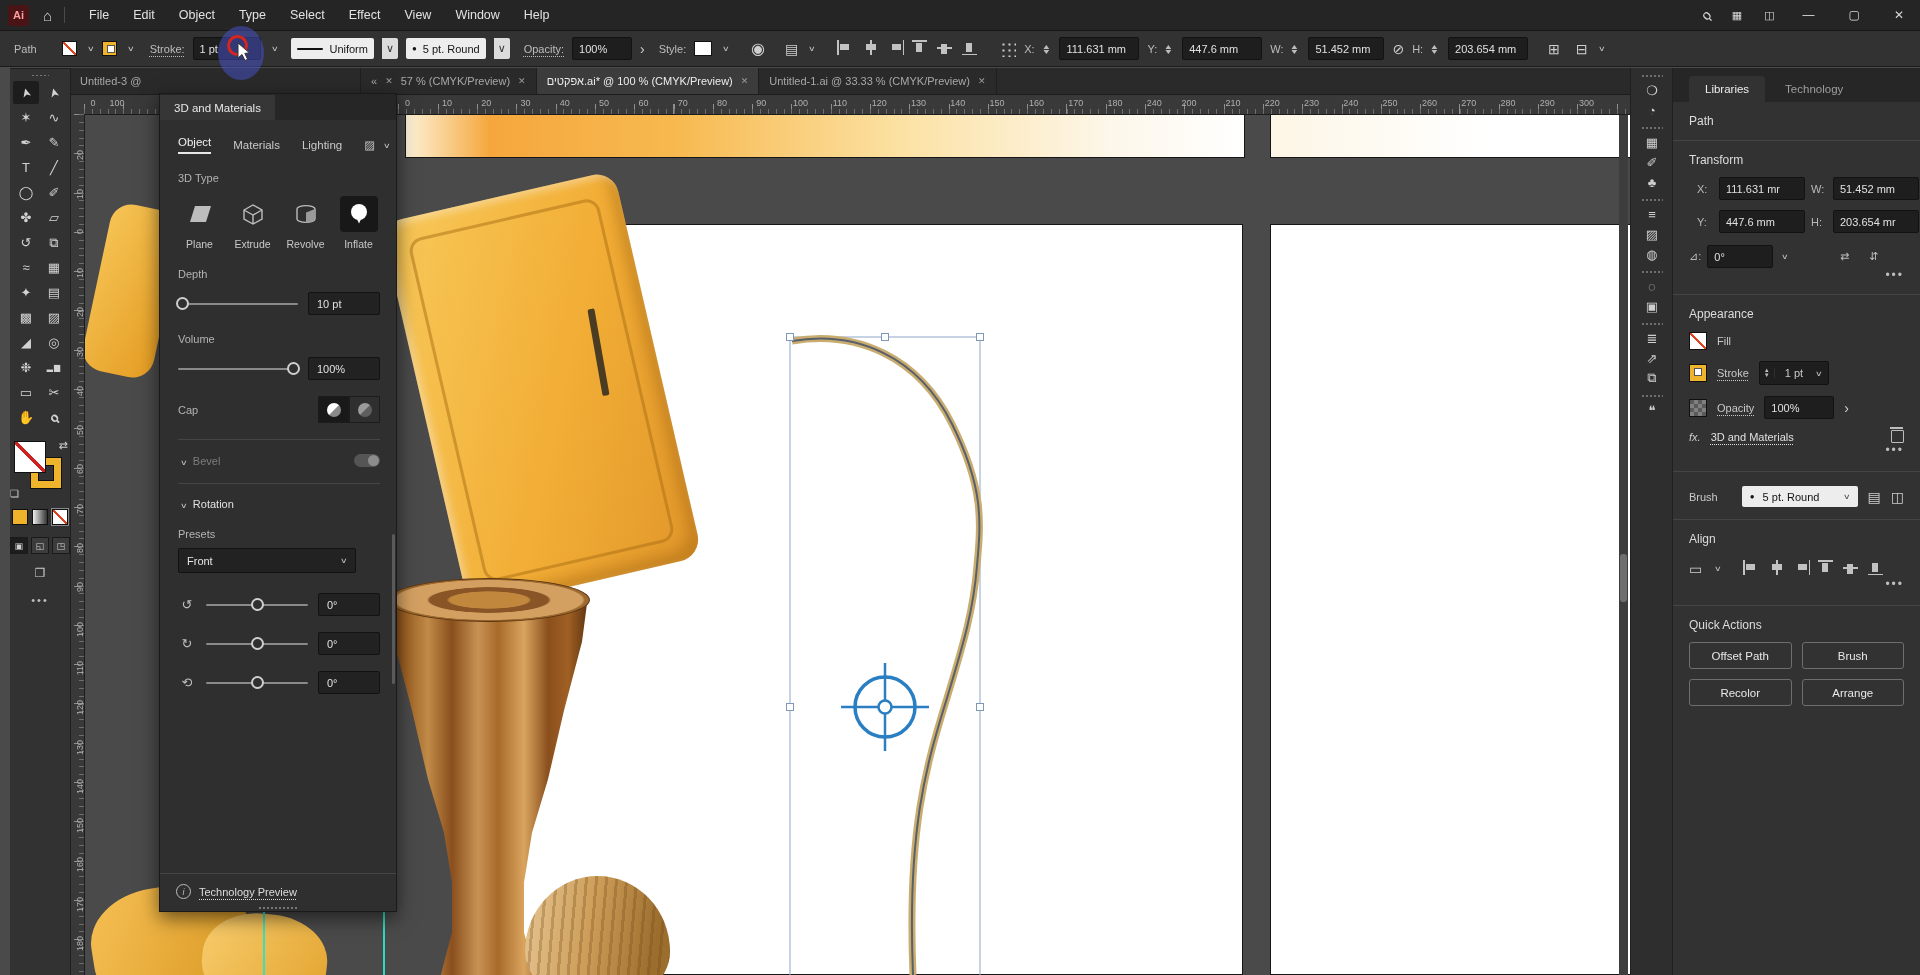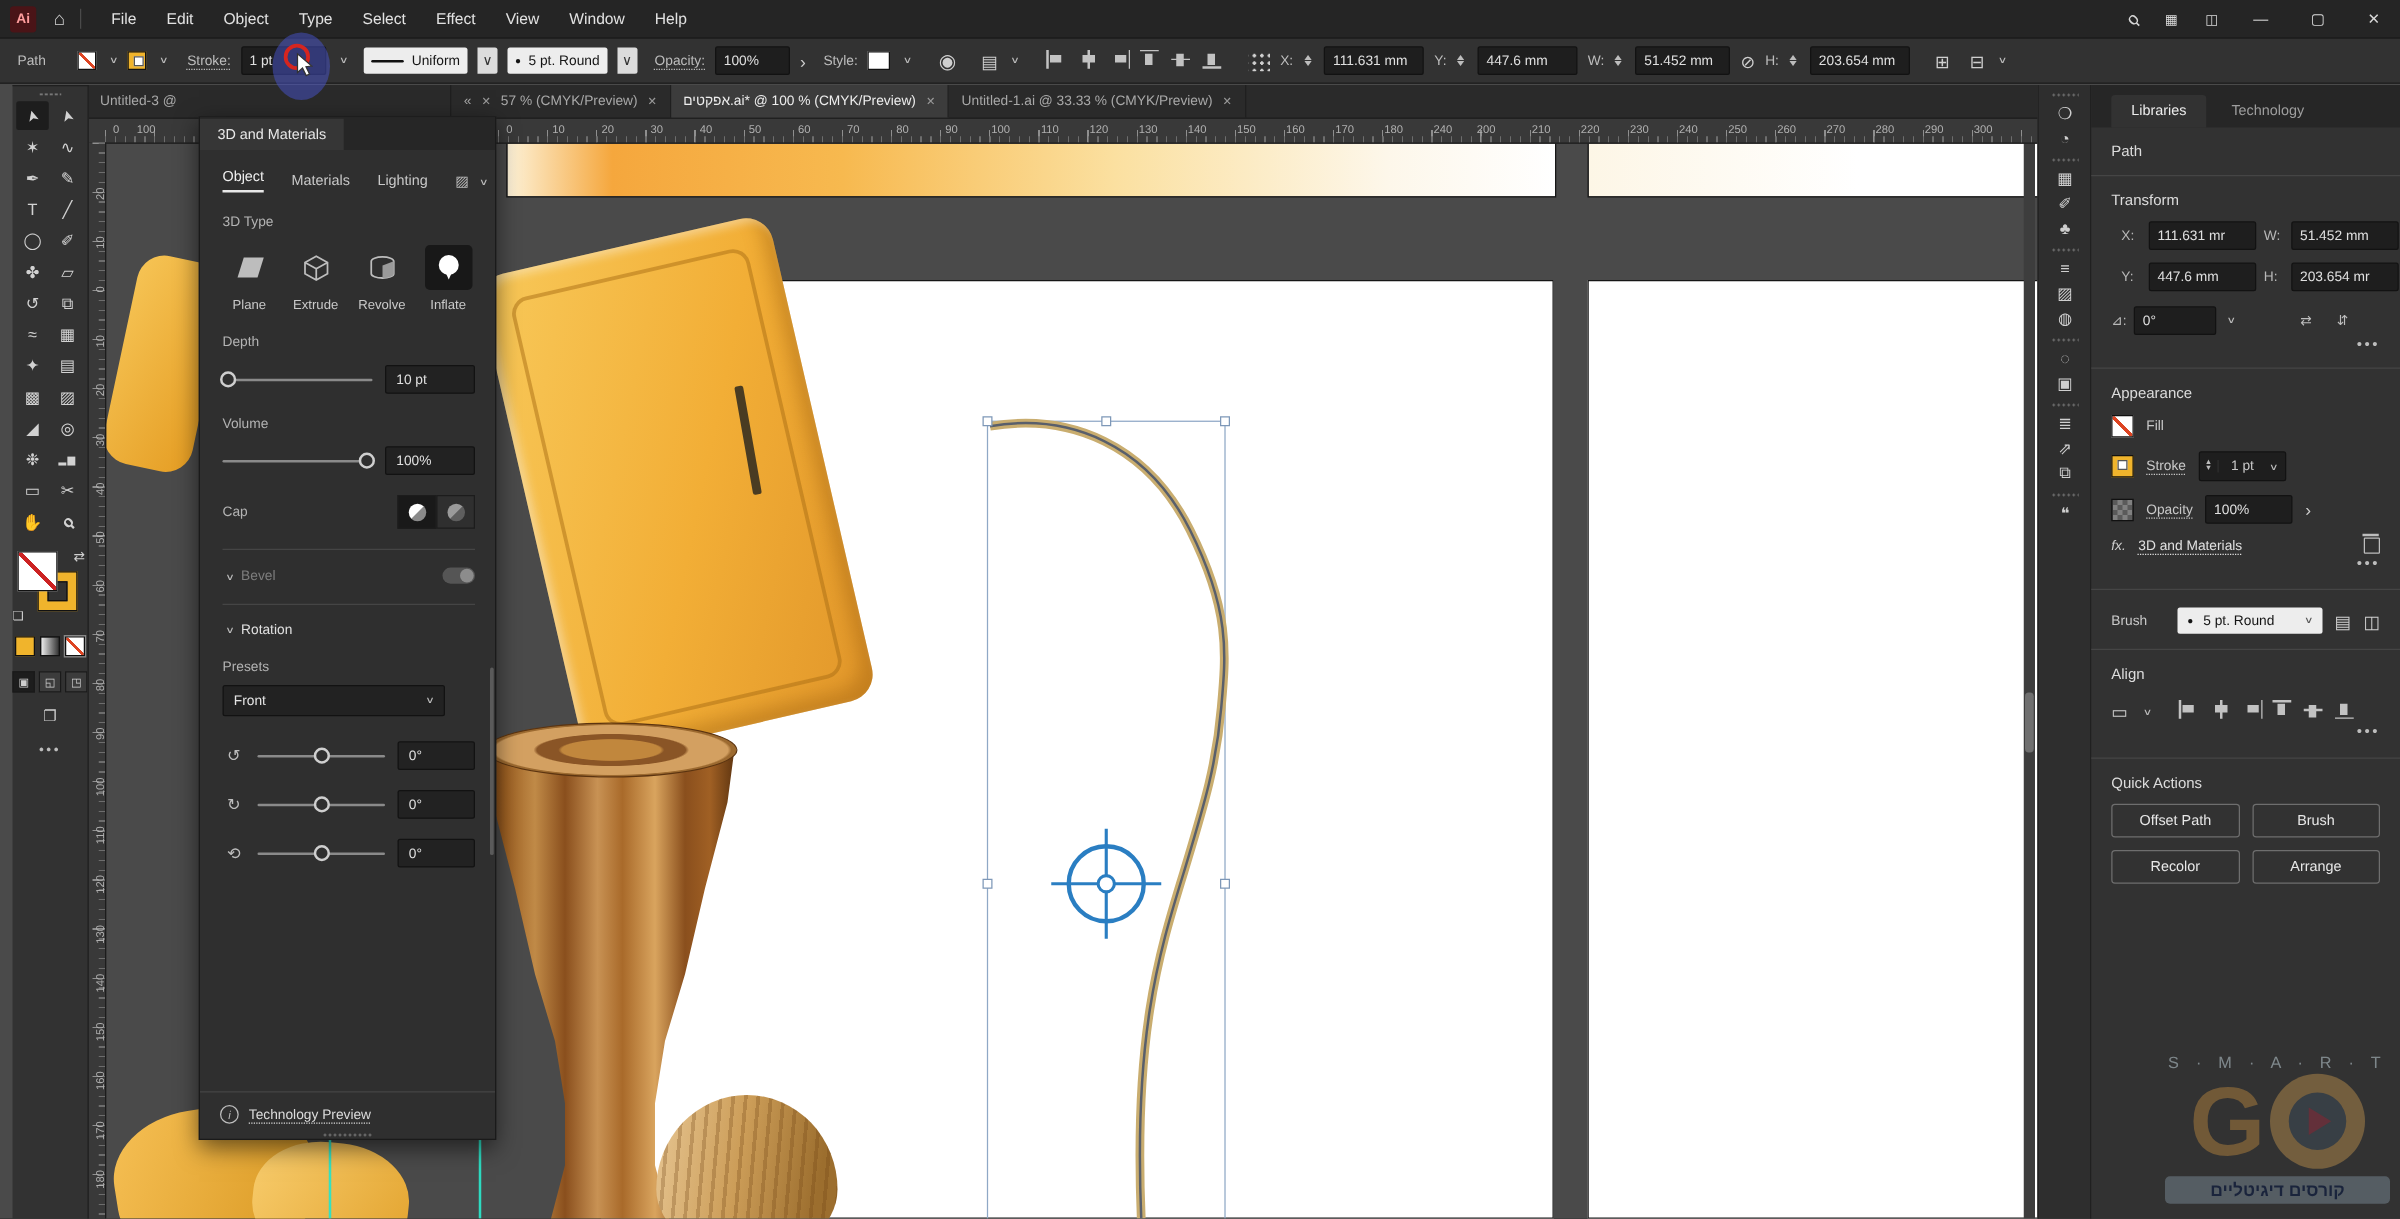--- a/index.html
+++ b/index.html
@@ -789,24 +789,14 @@
   </div>
 
   <div class="abs clickblob"></div>
   <div class="abs clickring"></div>
   <div class="abs cursor">
     <svg width="18" height="20">
         <path d="M2 1 L2 16 L6 12.5 L9 18.5 L11.6 17.2 L8.8 11.4 L13.4 10.8 Z" fill="#fff" stroke="#333" stroke-width="1"></path>
       </svg>
   </div>
 
-  <div class="abs watermark">
-    <div class="wm1">S · M · A · R · T</div>
-    <div class="wmgo">
-      <span class="wmG">G</span>
-      <span class="wmO">
-          <span class="tri"></span>
-        </span>
-    </div>
-    <div class="wmcap">קורסים דיגיטליים</div>
-  </div>
 
 </div>
 
 </body></html>

